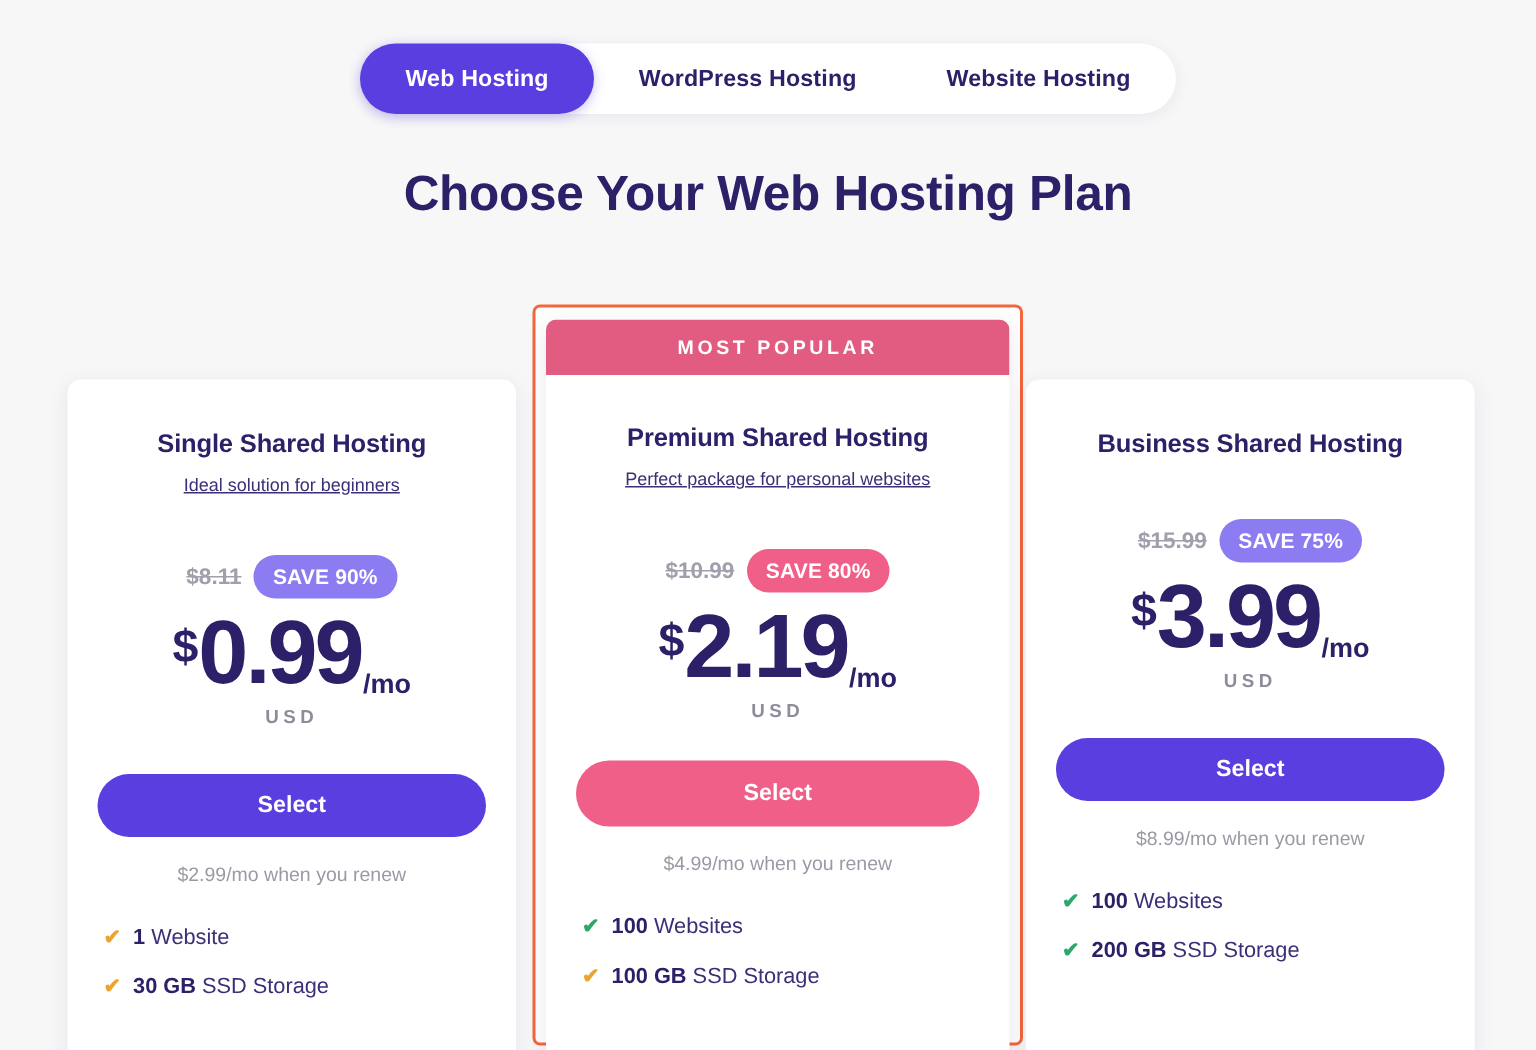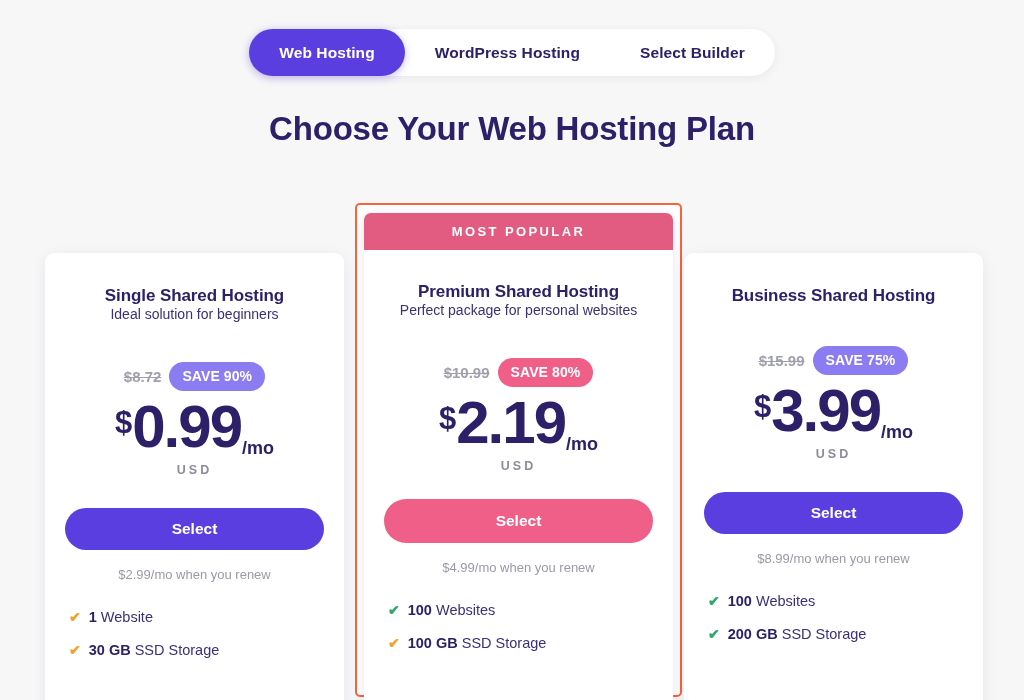--- a/index.html
+++ b/index.html
@@ -137,22 +137,24 @@
   .card.side .card-body { padding-top: 33px; }
   .card-mid .card-body  { padding-top: 32px; }
 
   .plan-name {
     font-size: 17px;
     font-weight: bold;
     color: #2d2068;
     letter-spacing: -0.1px;
   }
   .plan-tagline {
-    font-size: 14px;
+    margin-top: 10px;
+    font-size: 12px;
     color: #3c2f77;
+    text-decoration: underline;
   }
 
   .price-row {
     margin-top: 40px;
     display: flex;
     align-items: center;
     justify-content: center;
     gap: 8px;
   }
   .old-price {
@@ -255,35 +257,35 @@
 </style>
 </head>
 <body>
 
 <div class="page">
 
   <div class="tabbar-wrap">
     <div class="tabbar">
       <div class="tab active">Web Hosting</div>
       <div class="tab">WordPress Hosting</div>
-      <div class="tab">Select Builder</div>
+      <div class="tab">Website Hosting</div>
     </div>
   </div>
 
   <div class="heading">Choose Your Web Hosting Plan</div>
 
   <div class="cards">
 
     <div class="card side card-left">
       <div class="card-body">
         <div class="plan-name">Single Shared Hosting</div>
         <div class="plan-tagline">Ideal solution for beginners</div>
 
         <div class="price-row">
-          <span class="old-price">$8.72</span>
+          <span class="old-price">$8.11</span>
           <span class="save-badge save-purple">SAVE 90%</span>
         </div>
 
         <div class="price-main">
           <span class="currency">$</span>
           <span class="amount">0.99</span>
           <span class="per">/mo</span>
         </div>
         <div class="usd">USD</div>
 

